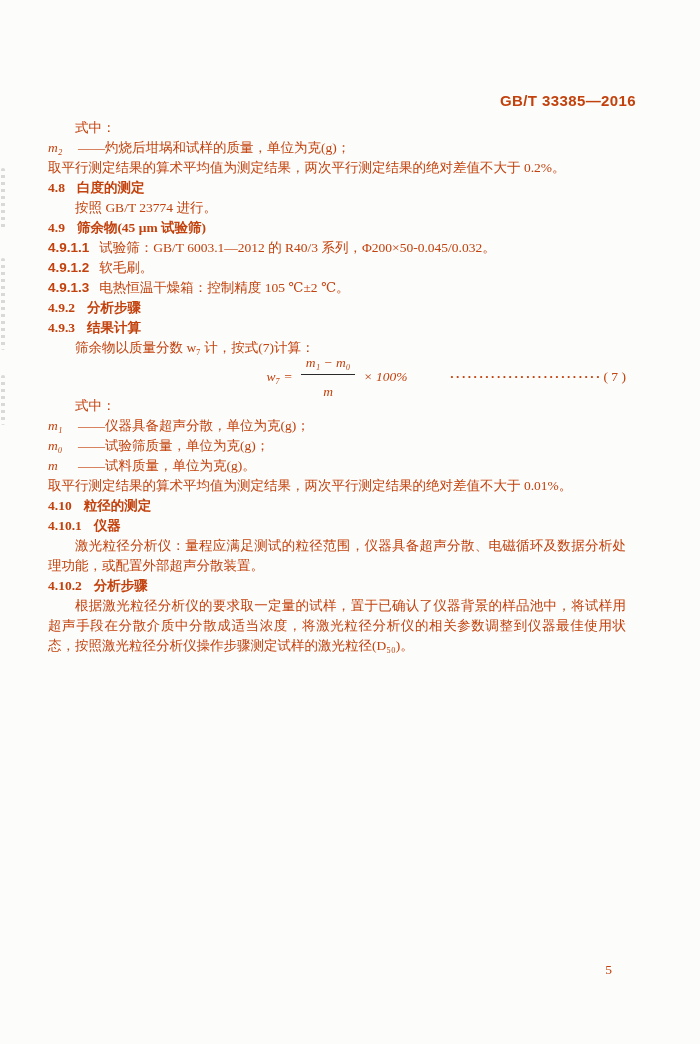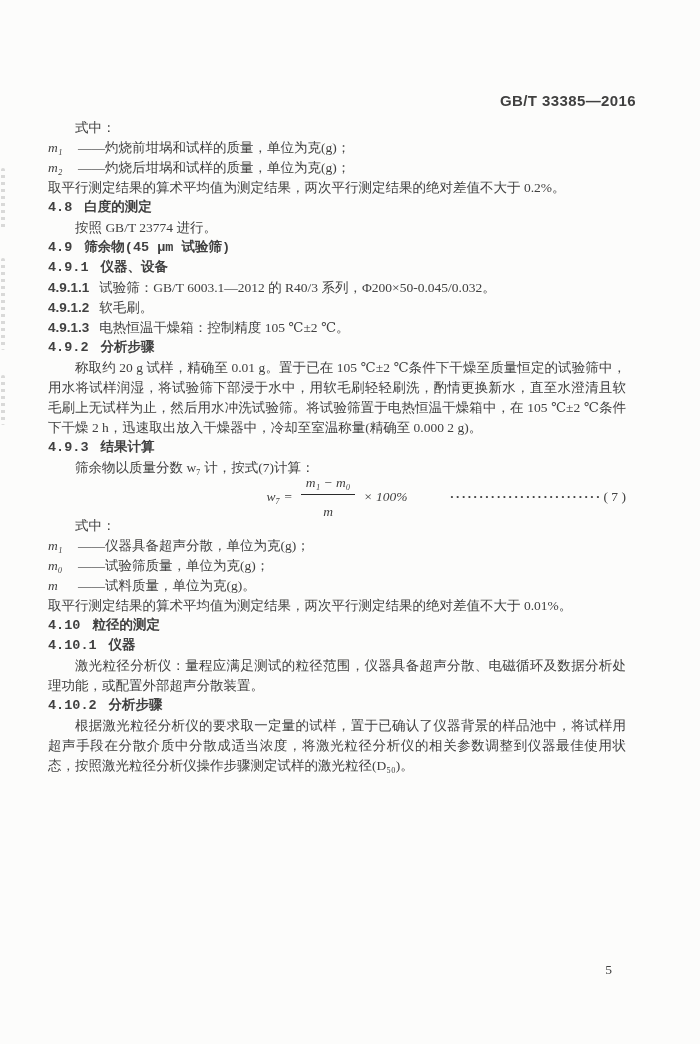--- a/index.html
+++ b/index.html
@@ -1,21 +1,21 @@
 <!DOCTYPE html>
 <html><head>
 <meta charset="utf-8">
 <style>
   html,body{margin:0;padding:0;background:#e8e8e8;}
   .page{
     position:relative;
     width:700px;height:1044px;
     background:#fcfcfb;
     font-family:"Liberation Serif","DejaVu Serif",serif;
-    color:#404040;
+    color:#c2410c;
     overflow:hidden;
     margin:0 auto;
   }
   
   .artifact{
     position:absolute;left:1px;width:4px;opacity:.35;border-radius:2px;
     background:repeating-linear-gradient(180deg, rgba(70,70,70,.55) 0 3px, rgba(70,70,70,0) 3px 7px);
   }
   .a1{top:168px;height:62px;}
   .a2{top:258px;height:92px;}
@@ -32,21 +32,21 @@
   }
   .content p,.content div{margin:0;}
   .where{ text-indent:2em; }
   .def-line{ white-space:nowrap; }
   .sym{
     display:inline-block;width:30px;
     font-style:italic;
   }
   .note{ }
   .heading{
-    font-family:Liberation Mono, monospace;
+    font-family:Liberation Serif, serif;
     font-weight:bold;font-size:13.5px;line-height:20px;
   }
   .heading .sec-no{ margin-right:12px; }
   .para{ text-indent:2em; text-align:justify; }
   .item-line .sec-no{
     font-family:"Liberation Sans","DejaVu Sans",sans-serif;
     font-weight:bold;margin-right:10px;
   }
 
   .mt48h{margin-top:10px;} .mt48b{margin-top:7px;}
@@ -87,38 +87,35 @@
   <div class="artifact a3"></div>
 
   <div class="doc-header">
     <span>GB/T 33385—2016</span>
   </div>
 
   <div class="content">
 
     <p class="where">式中：</p>
 
-    <div class="def-line"><span class="sym">m₁</span><span>——灼烧前坩埚和试样的质量，单位为克(g)；</span></div>
     <div class="def-line"><span class="sym">m₂</span><span>——灼烧后坩埚和试样的质量，单位为克(g)；</span></div>
 
     <p class="note">取平行测定结果的算术平均值为测定结果，两次平行测定结果的绝对差值不大于 0.2%。</p>
 
     <div class="heading mt48h"><span class="sec-no">4.8</span><span>白度的测定</span></div>
     <p class="para mt48b">按照 GB/T 23774 进行。</p>
 
     <div class="heading mt49h"><span class="sec-no">4.9</span><span>筛余物(45 μm 试验筛)</span></div>
 
-    <div class="heading mt491h"><span class="sec-no">4.9.1</span><span>仪器、设备</span></div>
 
     <div class="item-line mt-items"><span class="sec-no">4.9.1.1</span><span>试验筛：GB/T 6003.1—2012 的 R40/3 系列，Φ200×50-0.045/0.032。</span></div>
     <div class="item-line"><span class="sec-no">4.9.1.2</span><span>软毛刷。</span></div>
     <div class="item-line"><span class="sec-no">4.9.1.3</span><span>电热恒温干燥箱：控制精度 105 ℃±2 ℃。</span></div>
 
     <div class="heading mt492h"><span class="sec-no">4.9.2</span><span>分析步骤</span></div>
-    <p class="para mt492b">称取约 20 g 试样，精确至 0.01 g。置于已在 105 ℃±2 ℃条件下干燥至质量恒定的试验筛中，用水将试样润湿，将试验筛下部浸于水中，用软毛刷轻轻刷洗，酌情更换新水，直至水澄清且软毛刷上无试样为止，然后用水冲洗试验筛。将试验筛置于电热恒温干燥箱中，在 105 ℃±2 ℃条件下干燥 2 h，迅速取出放入干燥器中，冷却至室温称量(精确至 0.000 2 g)。</p>
 
     <div class="heading mt493h"><span class="sec-no">4.9.3</span><span>结果计算</span></div>
     <p class="para mt-intro">筛余物以质量分数 w₇ 计，按式(7)计算：</p>
 
     <div class="formula-row">
       <span class="expr">
         <span>w₇ =</span>
         <span class="frac">
           <span class="num">m₁ − m₀</span>
           <span class="den">m</span>

